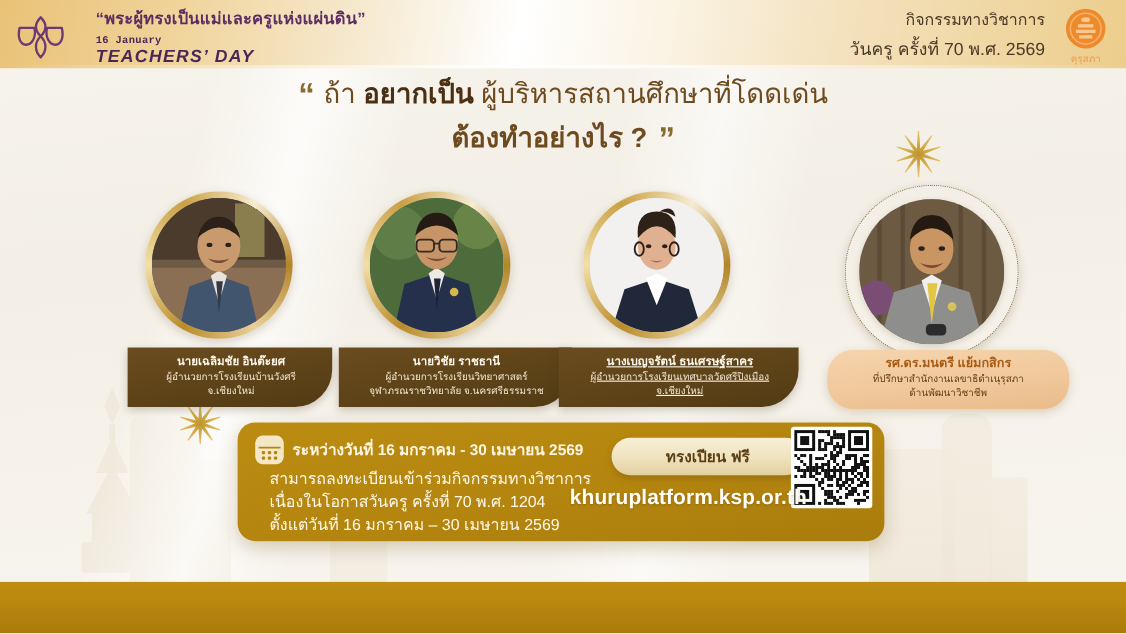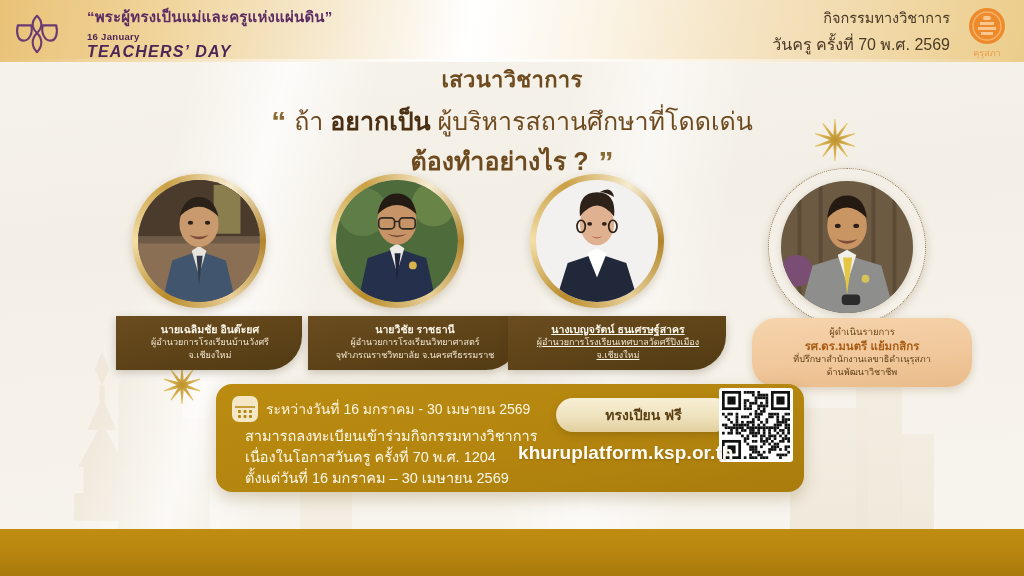--- a/index.html
+++ b/index.html
@@ -36,21 +36,21 @@
   }
   .header-band:after{
     content:"";position:absolute;left:0;bottom:0;width:100%;height:3px;
     background:linear-gradient(90deg,rgba(255,255,255,0),rgba(255,255,255,.85),rgba(255,255,255,0));
   }
   .logo-mark{position:absolute;left:8px;top:10px;width:58px;height:46px;}
   .hdr-left{position:absolute;left:52px;top:5px;margin-left:35px;}
   .hdr-quote{
     font-size:15px;font-weight:700;color:#5c2d63;letter-spacing:.2px;white-space:nowrap;
   }
-  .hdr-jan{font-size:9.5px;font-weight:700;color:#4c2656;margin-top:2px;letter-spacing:.3px;}
+  .hdr-jan{font-size:9.5px;font-weight:700;color:#4c2656;margin-top:2px;letter-spacing:.3px;font-family:Liberation Mono, monospace;}
   .hdr-teachers{font-size:16px;font-weight:700;color:#4c2656;letter-spacing:1.2px;margin-top:1px;font-style:italic;}
   .hdr-right{position:absolute;right:74px;top:6px;text-align:right;}
   .hdr-r1{font-size:14.5px;color:#4a3a26;white-space:nowrap;}
   .hdr-r2{font-size:16px;color:#4a3a26;white-space:nowrap;margin-top:3px;}
   .seal{position:absolute;right:6px;top:4px;width:62px;height:56px;}
 
   
   .title-block{position:absolute;top:62px;left:0;width:100%;text-align:center;}
   .t-kicker{font-size:22px;font-weight:700;color:#6e4a1f;letter-spacing:.3px;}
   .t-line2{margin-top:6px;font-size:25px;color:#6e4a1f;line-height:1.25;}
@@ -112,21 +112,21 @@
   .panel{
     position:absolute;left:216px;top:384px;width:588px;height:108px;
     background:linear-gradient(170deg,#bb8c11 0%,#b5860f 50%,#a97c0c 100%);
     border-radius:16px;box-shadow:0 6px 16px rgba(110,80,10,.25);
   }
   .cal-icon{
     position:absolute;left:16px;top:12px;width:26px;height:26px;
     border-radius:7px;background:#f4e7c6;
   }
   .panel-date{
-    position:absolute;left:50px;top:14px;font-size:14px;font-weight:400;color:#fdf6e2;white-space:nowrap;
+    position:absolute;left:50px;top:14px;font-size:14px;font-weight:700;color:#fdf6e2;white-space:nowrap;
   }
   .panel-body{position:absolute;left:16px;top:42px;font-size:14.5px;color:#fdf8ea;line-height:1.45;margin-left:13px;}
   .reg-btn{
     position:absolute;left:340px;top:14px;width:175px;height:34px;border-radius:18px;
     background:linear-gradient(180deg,#f7efd6 0%,#efe2bd 55%,#e2cf9e 100%);
     display:flex;align-items:center;justify-content:center;
     box-shadow:0 3px 7px rgba(90,60,10,.28);cursor:pointer;
   }
   .reg-btn span{font-size:14px;font-weight:700;color:#5a3f13;}
   .qr{
@@ -188,21 +188,20 @@
         <rect x="27" y="12" width="8" height="4" rx="2"></rect>
         <rect x="24" y="18" width="14" height="3"></rect>
         <rect x="22" y="23" width="18" height="3"></rect>
         <rect x="25" y="28" width="12" height="3"></rect>
       </g>
       <text x="31" y="52" font-size="9" fill="#ef9a4a" text-anchor="middle" font-family="'Liberation Sans',sans-serif">คุรุสภา</text>
     </svg>
   </div>
 
   <div class="title-block">
-    <div class="t-kicker">เสวนาวิชาการ</div>
     <div class="t-line2">
       <span class="qm open">“</span><span class="plain">ถ้า </span><span class="bold">อยากเป็น </span><span class="plain">ผู้บริหารสถานศึกษาที่โดดเด่น</span>
     </div>
     <div class="t-line3">
       <span>ต้องทำอย่างไร ?</span><span class="qm close">”</span>
     </div>
   </div>
 
   <div class="burst" id="burst-right" style="left:813px;top:118px;width:44px;height:44px;">
       <span style="transform: translate(-50%, -100%) rotate(0deg);"></span>
@@ -328,21 +327,20 @@
             <rect x="46" y="86" width="14" height="8" rx="3" fill="#2b2b2b"></rect>
             <ellipse cx="50" cy="34" rx="15" ry="18" fill="#c99663"></ellipse>
             <path d="M35 28 q15 -16 30 0 q-2 -17 -15 -17 q-13 0 -15 17 Z" fill="#241a12"></path>
             <ellipse cx="43" cy="34" rx="2.2" ry="1.6" fill="#2b201a"></ellipse>
             <ellipse cx="57" cy="34" rx="2.2" ry="1.6" fill="#2b201a"></ellipse>
             <path d="M42 44 q8 7 16 0 q-8 3 -16 0 Z" fill="#7d4a3a"></path>
           </svg>
         </div>
       </div>
       <div class="plate host" style="left:-16px;top:150px;width:196px;">
-        <div class="role-top">ผู้ดำเนินรายการ</div>
         <div class="nm">รศ.ดร.มนตรี  แย้มกสิกร</div>
         <div class="ro">ที่ปรึกษาสำนักงานเลขาธิดำเนุรุสภา</div>
         <div class="ro">ด้านพัฒนาวิชาชีพ</div>
       </div>
     </div>
   </div>
 
   <div class="panel">
     <svg class="cal-icon" viewBox="0 0 26 26">
       <rect x="1" y="3" width="24" height="22" rx="5" fill="#f4e7c6"></rect>

